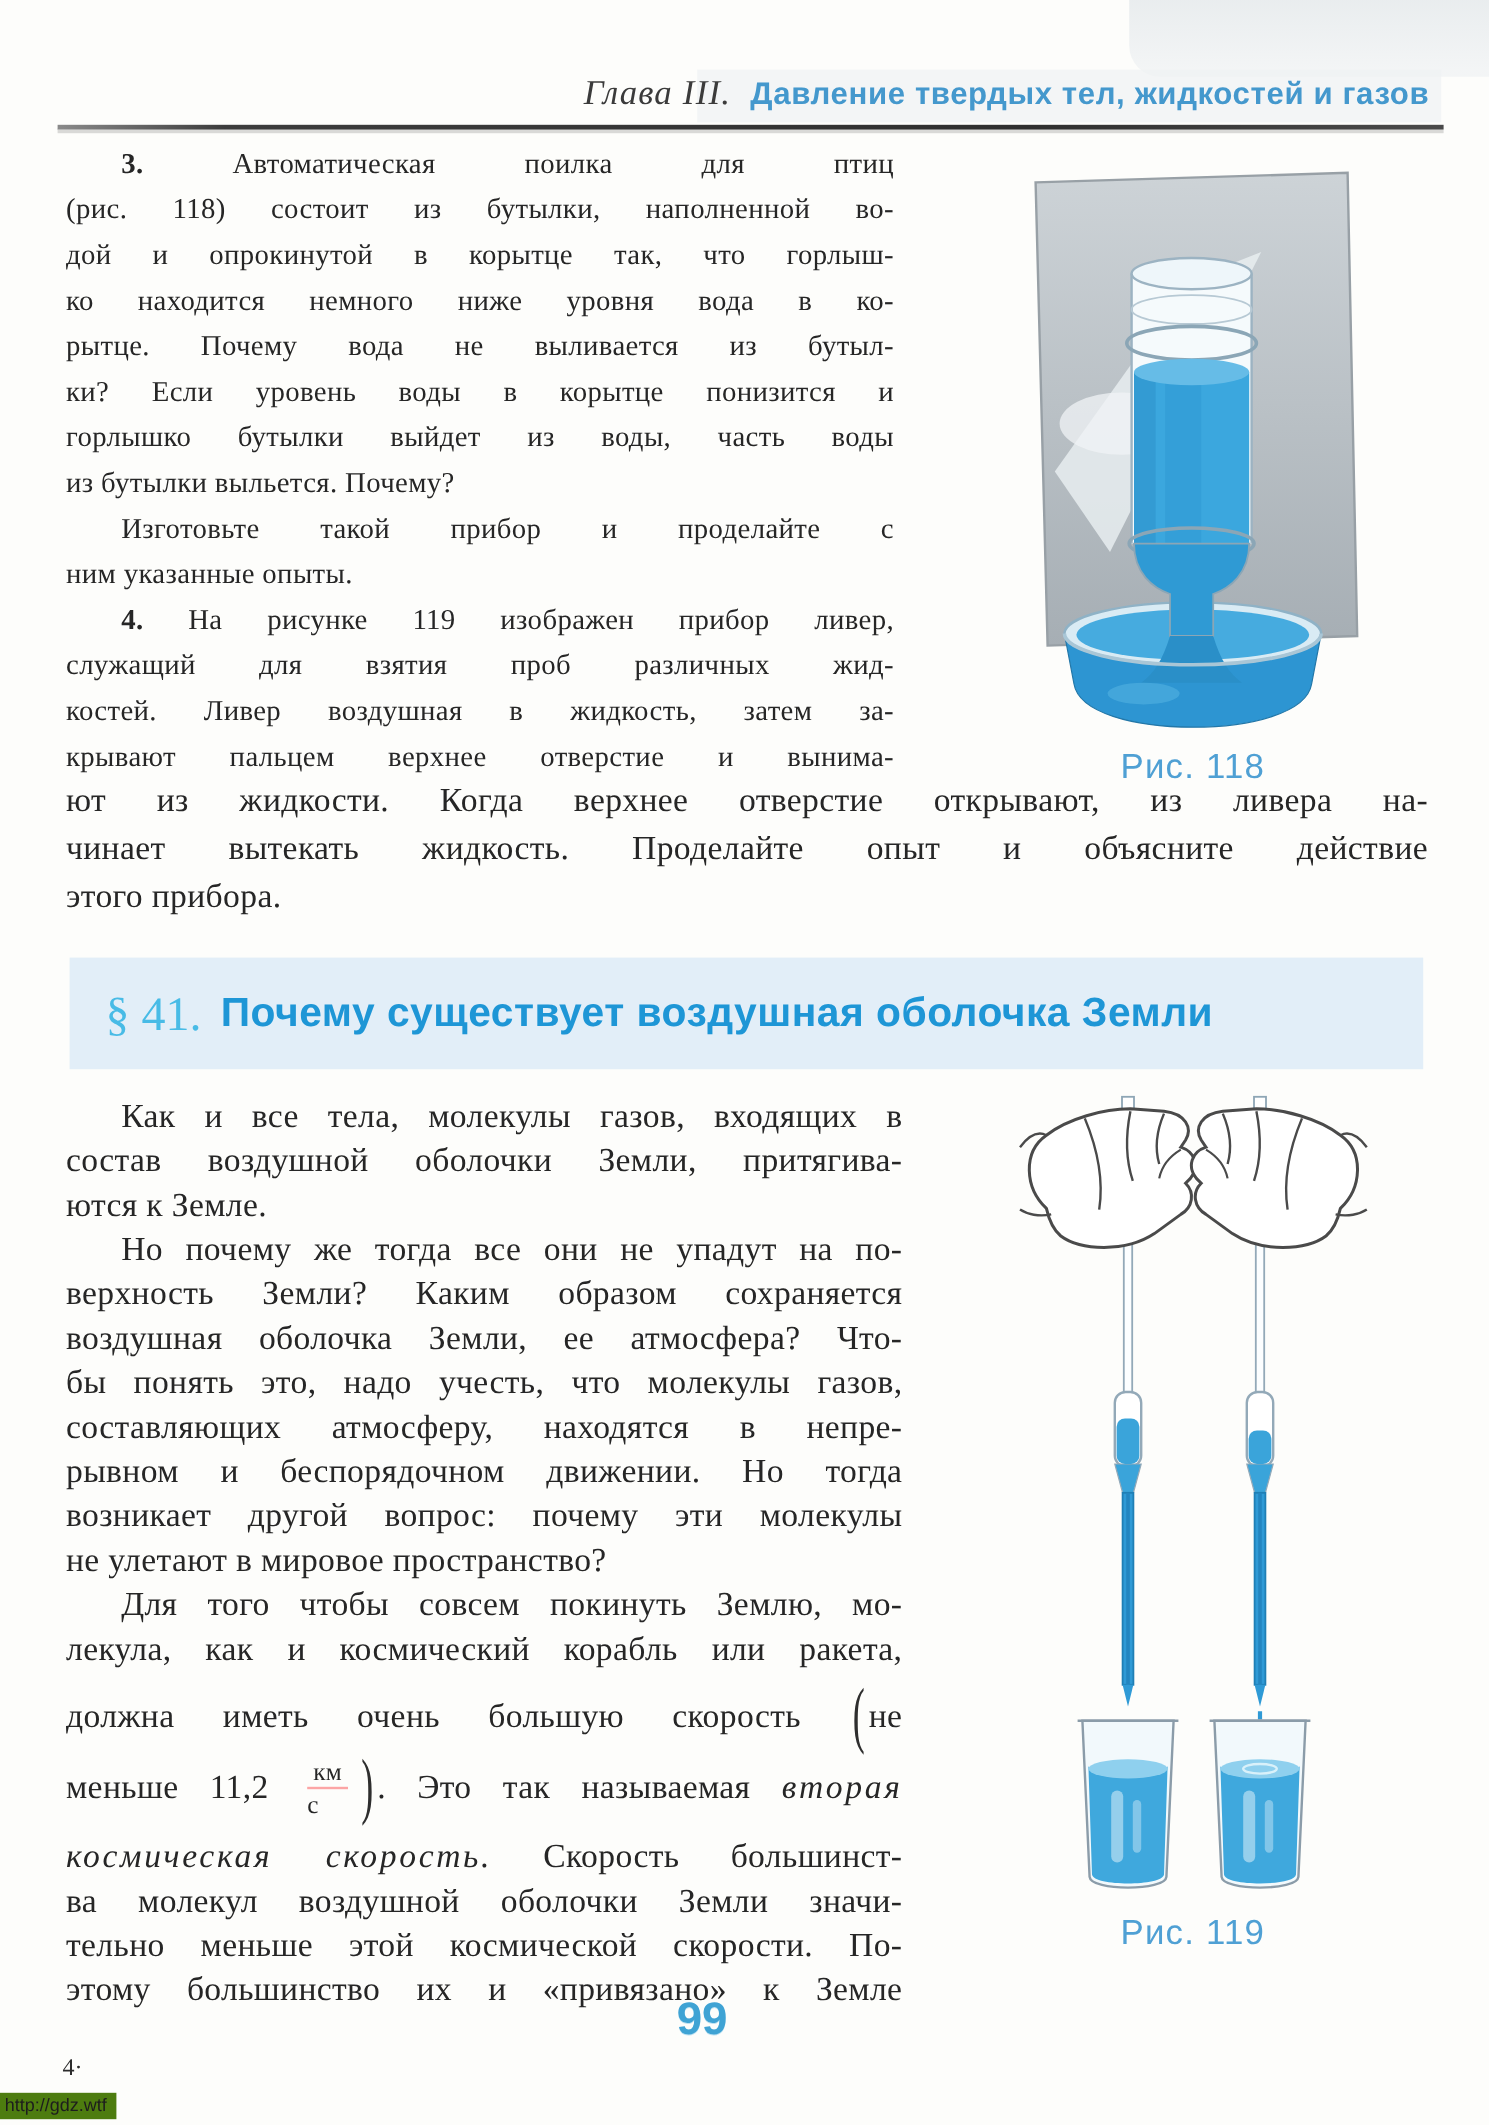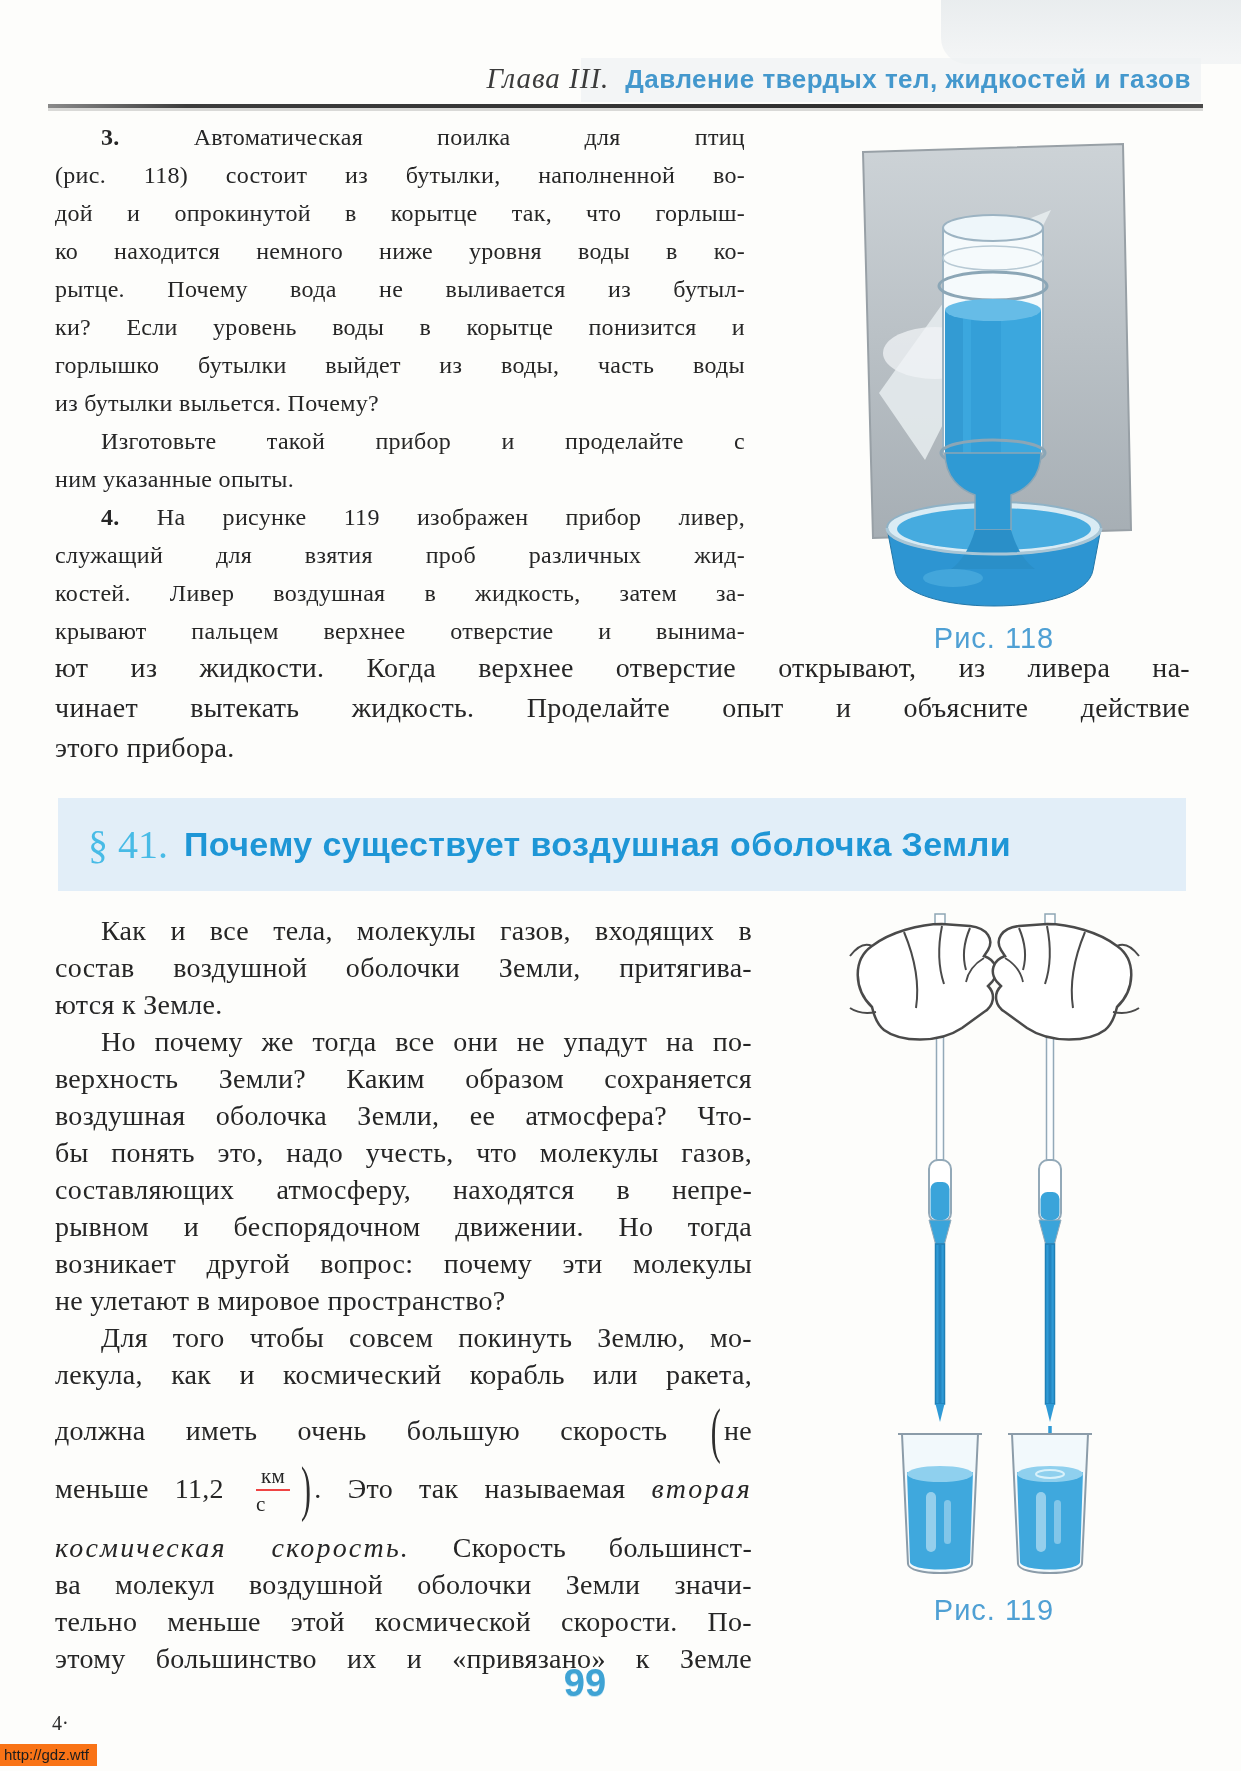--- a/index.html
+++ b/index.html
@@ -47,21 +47,21 @@
   .tline i   { letter-spacing:2.2px; }
   .tline b   { font-weight:bold; }
   .bp {
     display:inline-block; transform:scaleY(2.05); transform-origin:center;
     font-size:30px; font-weight:400; margin:0 3px; color:#2e2e2e;
   }
   .frac {
     display:inline-block; vertical-align:middle; text-align:center;
     font-size:21px; line-height:1.05; margin:0 8px 4px 6px;
   }
-  .frac .fn { display:block; border-bottom:2px solid #ef4444; padding:0 5px 2px; }
+  .frac .fn { display:block; border-bottom:2px solid #fca5a5; padding:0 5px 2px; }
   .frac .fd { display:block; padding-top:2px; }
   
   .section-heading {
     position:absolute; left:58px; top:798px; width:1128px; height:93px;
     background:#e2eef8; display:flex; align-items:center;
   }
   .sec-num {
     font-family:"Liberation Serif", serif; color:#48bbe6;
     font-size:40px; margin-left:30px; white-space:nowrap;
   }
@@ -83,21 +83,21 @@
     position:absolute; left:525px; top:1662px; width:120px; text-align:center;
     font-family:"Liberation Sans", sans-serif; font-weight:bold;
     font-size:38px; color:#3fa3d4; text-shadow:0 1px 0 #bfe2f2;
   }
   .sig-mark {
     position:absolute; left:52px; top:1712px;
     font-size:20px; color:#2c2c2c; font-family:"Liberation Serif", serif;
   }
   .watermark {
     position:absolute; left:0; top:1744px; padding:2px 8px 3px 4px;
-    background:#f97316; color:#1d1d1d;
+    background:#4d7c0f; color:#1d1d1d;
     font-family:"Liberation Sans", sans-serif; font-size:15px;
   }
 </style>
 </head>
 <body>
 
 <div class="page">
 
   <div class="corner-artifact"></div>
   <div class="header-wash"></div>
@@ -105,21 +105,21 @@
   <div class="header-line">
     <span class="chapter-num">Глава III.</span>
     <span class="chapter-title">Давление твердых тел, жидкостей и газов</span>
   </div>
   <div class="header-rule"></div>
 
   <div class="textcol col-a">
       <div class="tline ind"><b>3.</b> Автоматическая  поилка  для  птиц</div>
       <div class="tline">(рис. 118) состоит из бутылки, наполненной во-</div>
       <div class="tline">дой и опрокинутой в корытце так, что горлыш-</div>
-      <div class="tline">ко находится немного ниже уровня воды в ко-</div>
+      <div class="tline">ко находится немного ниже уровня вода в ко-</div>
       <div class="tline">рытце. Почему вода не выливается из бутыл-</div>
       <div class="tline">ки? Если уровень воды в корытце понизится и</div>
       <div class="tline">горлышко бутылки выйдет из воды, часть воды</div>
       <div class="tline end">из бутылки выльется. Почему?</div>
       <div class="tline ind">Изготовьте такой прибор и проделайте с</div>
       <div class="tline end">ним указанные опыты.</div>
       <div class="tline ind"><b>4.</b> На рисунке 119 изображен прибор ливер,</div>
       <div class="tline">служащий для взятия проб различных жид-</div>
       <div class="tline">костей. Ливер воздушная в жидкость, затем за-</div>
       <div class="tline">крывают пальцем верхнее отверстие и вынима-</div>

